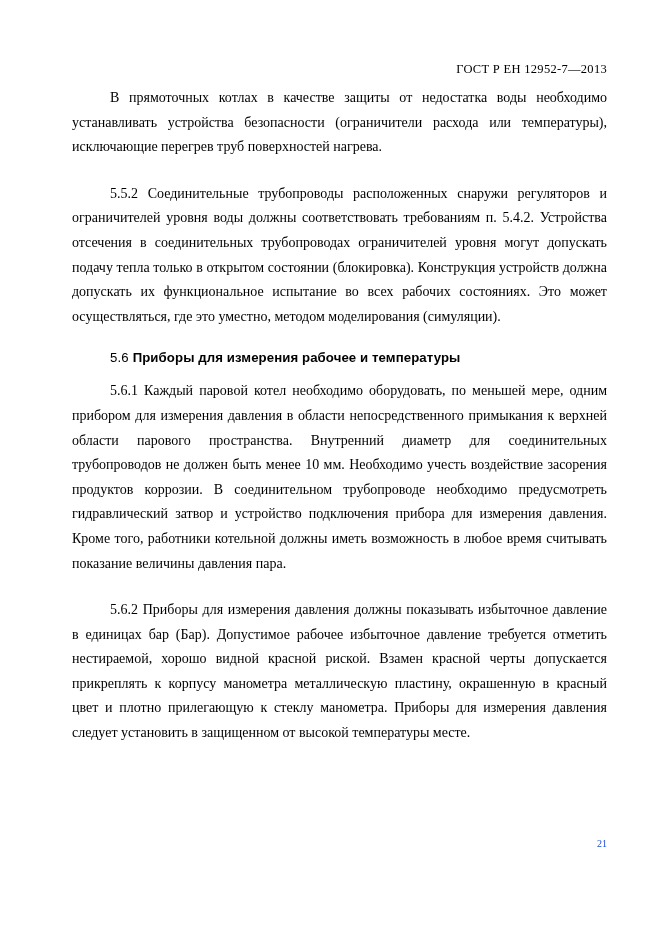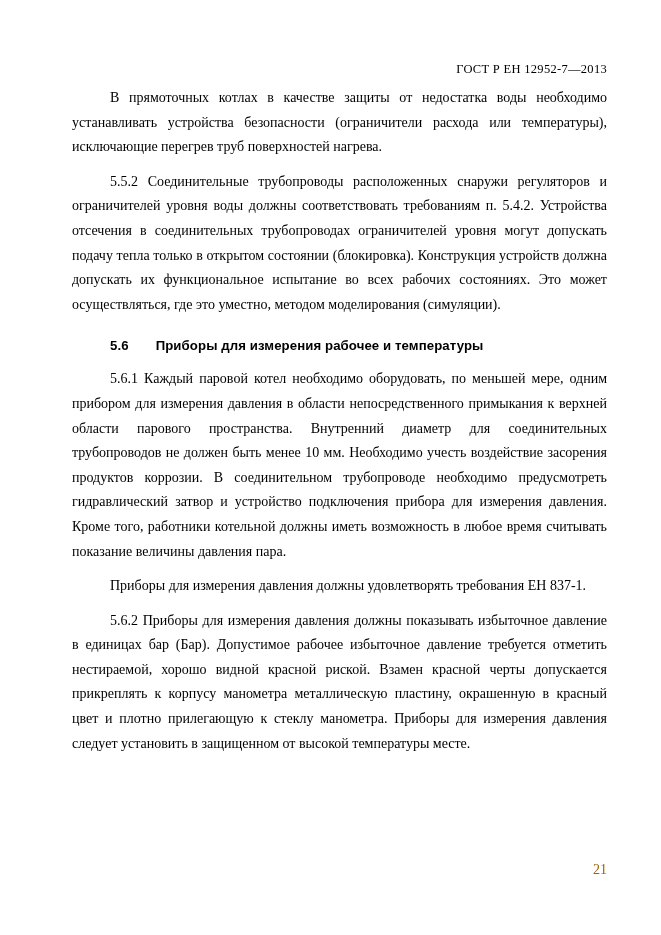--- a/index.html
+++ b/index.html
@@ -48,30 +48,30 @@
   .heading {
     margin: 21px 0 14px 0;
     font-family: "Liberation Sans", sans-serif;
     font-size: 13.2px;
     font-weight: bold;
     color: #000;
     text-indent: 38px;
     letter-spacing: 0.1px;
   }
   .heading .num {
-    font-weight: bold;
-    padding-right: 27px;
+    font-weight: normal;
+    padding-right: 4px;
   }
-  .gap-before { margin-top: 10px; }
+  .gap-before { margin-top: 22px; }
   .pagenum {
     position: absolute;
     right: 54px;
-    top: 862px;
-    font-size: 14px;
-    color: #a16207;
+    top: 838px;
+    font-size: 10px;
+    color: #1d4ed8;
   }
 </style>
 </head>
 <body>
 
 <div class="page">
 
   <div class="header">ГОСТ Р ЕН 12952-7—2013</div>
 
   <div class="content">
@@ -79,21 +79,20 @@
     <p class="indent">В прямоточных котлах в качестве защиты от недостатка воды необходимо устанавливать устройства безопасности (ограничители расхода или температуры), исключающие перегрев труб поверхностей нагрева.</p>
 
     <p class="indent gap-before">5.5.2  Соединительные трубопроводы расположенных снаружи регуляторов и ограничителей уровня воды должны соответствовать требованиям п. 5.4.2. Устройства отсечения в соединительных трубопроводах ограничителей уровня могут допускать подачу тепла только в открытом состоянии (блокировка). Конструкция устройств должна допускать их функциональное испытание во всех рабочих состояниях. Это может осуществляться, где это уместно, методом моделирования (симуляции).</p>
 
     <div class="heading">
       <span class="num">5.6</span><span>Приборы для измерения рабочее и температуры</span>
     </div>
 
     <p class="indent">5.6.1  Каждый паровой котел необходимо оборудовать, по меньшей мере, одним прибором для измерения давления в области непосредственного примыкания к верхней области парового пространства. Внутренний диаметр для соединительных трубопроводов не должен быть менее 10 мм. Необходимо учесть воздействие засорения продуктов коррозии. В соединительном трубопроводе необходимо предусмотреть гидравлический затвор и устройство подключения прибора для измерения давления. Кроме того, работники котельной должны иметь возможность в любое время считывать показание величины давления пара.</p>
 
-    <p class="indent gap-before">Приборы для измерения давления должны удовлетворять требования ЕН 837-1.</p>
 
     <p class="indent gap-before">5.6.2  Приборы для измерения давления должны показывать избыточное давление в единицах бар (Бар). Допустимое рабочее избыточное давление требуется отметить нестираемой, хорошо видной красной риской. Взамен красной черты допускается прикреплять к корпусу манометра металлическую пластину, окрашенную в красный цвет и плотно прилегающую к стеклу манометра. Приборы для измерения давления следует установить в защищенном от высокой температуры месте.</p>
 
 
   </div>
 
   <div class="pagenum">21</div>
 
 </div>
 

